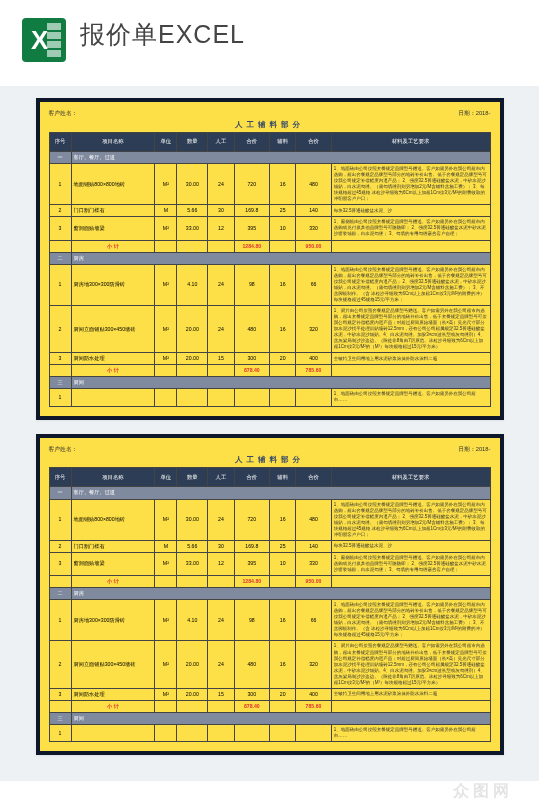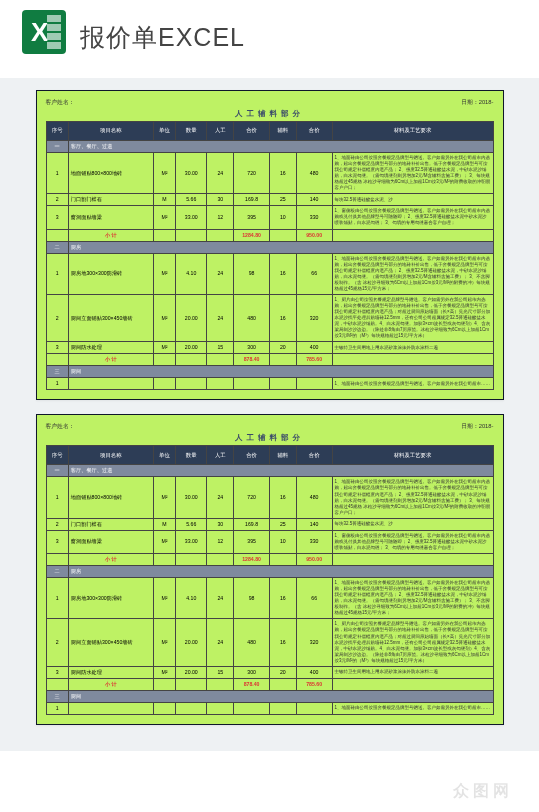--- a/index.html
+++ b/index.html
@@ -1,23 +1,23 @@
 <!DOCTYPE html>
 <html><head>
 <meta charset="utf-8">
 <style>
 *{margin:0;padding:0;box-sizing:border-box;font-family:"Microsoft YaHei",SimSun,sans-serif}
 body{background:#fff;width:539px}
-.header{display:flex;align-items:flex-end;padding:10px 22px 24px;gap:14px}
+.header{display:flex;align-items:flex-start;padding:18px 22px 24px;gap:14px}
 .xl-icon{width:44px;height:44px;background:#107c41;border-radius:4px;display:flex;align-items:center;justify-content:center;position:relative}
 .xl-icon::before{content:"X";color:#fff;font-weight:bold;font-size:26px;position:absolute;left:9px}
 .xl-icon::after{content:"";position:absolute;right:5px;top:5px;width:14px;height:34px;background:repeating-linear-gradient(#fff 0 7px,#107c41 7px 9px);opacity:.6}
 .title{font-size:25px;font-weight:500;letter-spacing:1px;color:#444}
 .page{background:#eef1f3;padding:12px 0}
-.sheet{width:468px;margin:0 auto 14px;background:#bef264;padding:8px 9px 9px;font-size:5.2px;line-height:1.35;border:1px solid #0f172a;box-shadow:0 1px 2px rgba(0,0,0,.06)}
+.sheet{width:468px;margin:0 auto 14px;background:#fde047;padding:8px 9px 9px;font-size:5.2px;line-height:1.35;border:4px solid #0f172a;box-shadow:0 1px 2px rgba(0,0,0,.06)}
 .meta{display:flex;justify-content:space-between;font-size:5.8px;margin-bottom:2px;color:#333}
 .subtitle{text-align:center;font-weight:600;font-size:7.5px;letter-spacing:4px;margin-bottom:2px;color:#3a4a6a}
 table{border-collapse:collapse;width:100%;table-layout:fixed}
 td,th{border:1px solid #444;padding:2px 2px;vertical-align:middle}
 th{background:#2d3d56;color:#fff;font-weight:400;font-size:5.4px;height:19px}
 .sec{background:#7f8a9e;color:#fff}
 .sec td{border-color:#444}
 .c{text-align:center}
 .redrow td{color:#d33;font-weight:600}
 .small{font-size:4.5px;color:#333}

